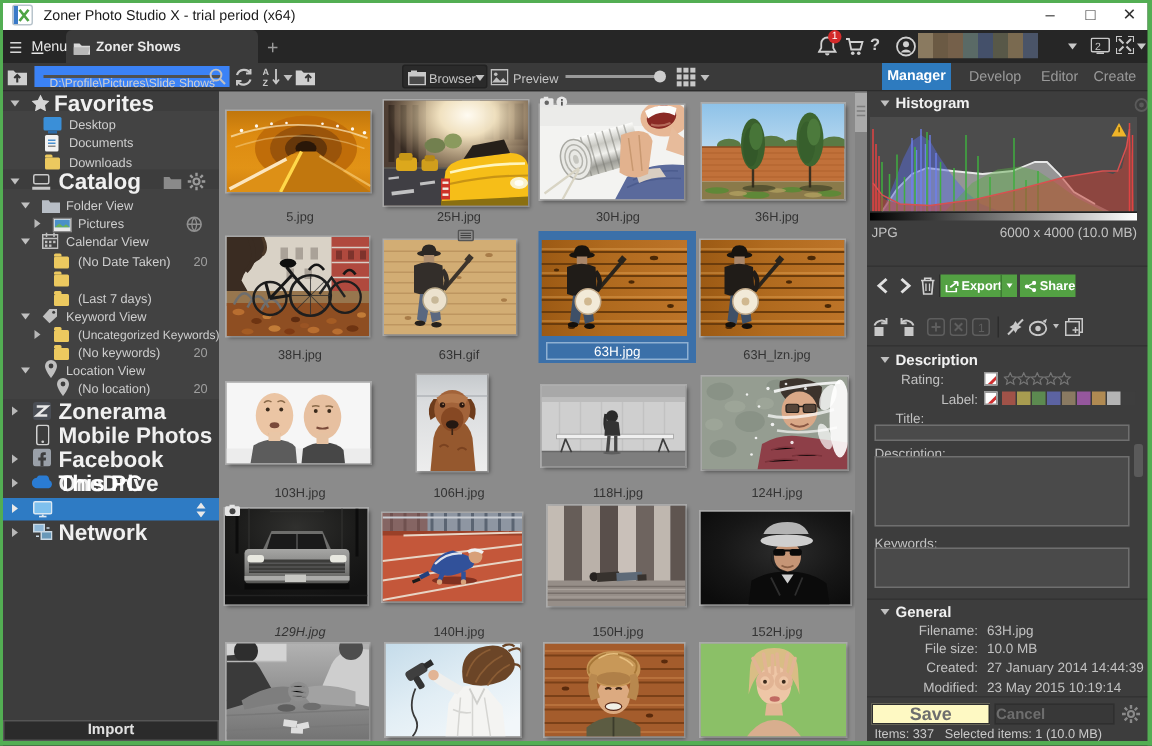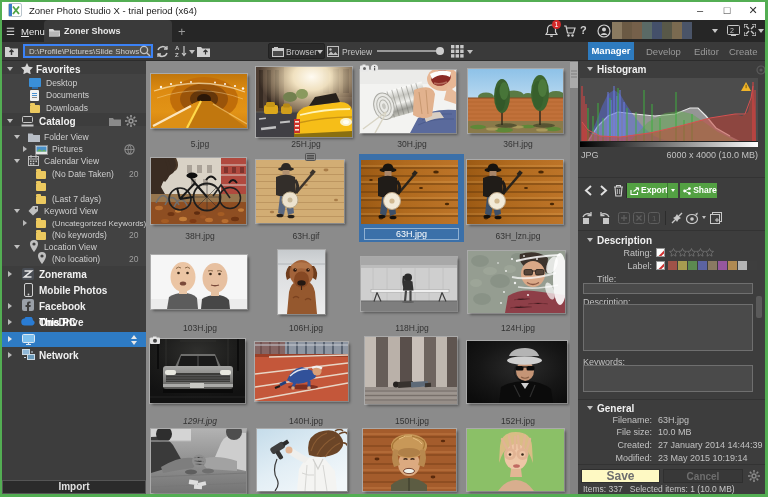--- a/index.html
+++ b/index.html
@@ -5,30 +5,30 @@
 html,body{width:768px;height:497px;overflow:hidden;background:#3d3d3d;}
 .abs{position:absolute;}
 .titlebar{position:absolute;left:2px;top:2px;width:763px;height:18px;background:#fff;}
 .titlebar .txt{position:absolute;left:27px;top:3px;font-size:9.5px;color:#1b1b1b;}
 .tic{position:absolute;left:6px;top:1px;width:14px;height:14px;border:1px solid #b8c4cc;border-radius:2px;background:#fff;}
 .wc{position:absolute;top:-1px;width:30px;height:18px;color:#333;font-size:11px;text-align:center;line-height:18px;}
 .menubar{position:absolute;left:0px;top:20px;width:768px;height:22px;background:#262626;}
 .tab{position:absolute;left:44px;top:0;width:128px;height:22px;background:#3a3a3a;border-radius:4px 4px 0 0;}
 .menubtn{position:absolute;color:#e8e8e8;font-size:9.5px;}
 .toolbar{position:absolute;left:0px;top:42px;width:768px;height:18px;background:#3a3a3a;}
-.pathbox{position:absolute;left:23px;top:2px;width:130px;height:14px;background:#50504e;border:2px solid #3b82f6;color:#d0d0d0;font-size:8px;line-height:12px;padding-left:4px;}
+.pathbox{position:absolute;left:23px;top:2px;width:130px;height:14px;background:#50504e;border:6px solid #3b82f6;color:#d0d0d0;font-size:8px;line-height:12px;padding-left:4px;}
 .ticon{color:#c6c6c6;font-size:11px;position:absolute;top:4px;}
 .mgr{position:absolute;top:0px;height:18px;font-size:9.5px;font-weight:bold;color:#fff;background:#2e7bbf;text-align:center;}
 .mtab{position:absolute;top:4px;font-size:9.5px;color:#9a9a9a;}
 .arr{position:absolute;width:0;height:0;}
 .arr.d{border-left:3.5px solid transparent;border-right:3.5px solid transparent;border-top:4.5px solid #c0c0c0;}
 .arr.r{border-top:3.5px solid transparent;border-bottom:3.5px solid transparent;border-left:4.5px solid #b8b8b8;}
 .sidebar{position:absolute;left:2px;top:61px;width:144px;height:433px;background:#3d3d3d;overflow:hidden;}
 .srow{position:absolute;left:0;width:144px;height:13px;font-size:8.5px;color:#cfcfcf;line-height:13px;white-space:nowrap;}
-.srow b{color:#f0f0f0;font-size:10px;}
+.srow b{color:#f0f0f0;font-size:15px;}
 .fold{position:absolute;top:2px;width:10px;height:8px;background:#ecc95f;border-radius:1px;}
 .fold:before{content:"";position:absolute;left:0;top:-2px;width:5px;height:2px;background:#ecc95f;border-radius:1px 1px 0 0;}
 .grid{position:absolute;left:146px;top:61px;width:432px;height:433px;background:#8b8b8b;overflow:hidden;}
 .th{position:absolute;box-shadow:0 0 0 1px rgba(255,255,255,0.28),1.5px 1.5px 2.5px rgba(0,0,0,0.4);}
 .th svg{display:block;}
 .lab{position:absolute;width:106px;text-align:center;font-size:8.5px;color:#333;}
 .panel{position:absolute;left:578px;top:61px;width:188px;height:423px;background:#3d3d3d;overflow:hidden;}
 .ph{position:absolute;left:19px;font-size:10px;font-weight:bold;color:#f0f0f0;}
 .plab{position:absolute;font-size:9px;color:#c2c2c2;}
 .pinput{position:absolute;left:5px;width:170px;background:#4a4a4a;border:1px solid #6f6f6f;}
@@ -1138,21 +1138,21 @@
     </svg>
     <div class="abs arr d" style="left:124px;top:155px;border-left-width:2.8px;border-right-width:2.8px;border-top-width:3.6px;"></div>
     <svg class="abs" style="left:132px;top:151px" width="14" height="12">
       <rect x="2.5" y="0.5" width="9" height="9" fill="none" stroke="#c8c8c8"></rect>
       <rect x="0.5" y="2.5" width="9" height="9" fill="#3d3d3d" stroke="#c8c8c8"></rect>
       <path d="M5 8 h4 M7 6 v4" stroke="#c8c8c8"></path>
     </svg>
     <div class="abs" style="left:0px;top:169px;width:188px;height:1px;background:#333;"></div>
     <div class="abs arr d" style="left:9px;top:177px;border-left-width:3.5px;border-right-width:3.5px;border-top-width:4.5px;"></div>
     <div class="ph" style="top:174px;">Description</div>
-    <div class="plab" style="left:0px;top:187px;width:74px;text-align:right;">Rating:</div>
+    <div class="plab" style="left:0px;top:187px;width:74px;text-align:center;">Rating:</div>
     <div class="noicon" style="left:78px;top:187px;"></div>
     <svg class="abs" style="left:91px;top:187px" width="46" height="9">
       <g fill="none" stroke="#757575" stroke-width="0.8">
         <path d="M4.5 0.5 l1.2 2.6 2.8 .3 -2.1 2 .6 2.8 -2.5-1.5 -2.5 1.5 .6-2.8 -2.1-2 2.8-.3 Z"></path>
         <path d="M13.5 0.5 l1.2 2.6 2.8 .3 -2.1 2 .6 2.8 -2.5-1.5 -2.5 1.5 .6-2.8 -2.1-2 2.8-.3 Z"></path>
         <path d="M22.5 0.5 l1.2 2.6 2.8 .3 -2.1 2 .6 2.8 -2.5-1.5 -2.5 1.5 .6-2.8 -2.1-2 2.8-.3 Z"></path>
         <path d="M31.5 0.5 l1.2 2.6 2.8 .3 -2.1 2 .6 2.8 -2.5-1.5 -2.5 1.5 .6-2.8 -2.1-2 2.8-.3 Z"></path>
         <path d="M40.5 0.5 l1.2 2.6 2.8 .3 -2.1 2 .6 2.8 -2.5-1.5 -2.5 1.5 .6-2.8 -2.1-2 2.8-.3 Z"></path>
       </g>
     </svg>
@@ -1179,21 +1179,21 @@
     <div class="plab" style="left:0px;top:354px;width:74px;text-align:right;">Filename:</div>
     <div class="plab" style="left:80px;top:354px;">63H.jpg</div>
     <div class="plab" style="left:0px;top:366px;width:74px;text-align:right;">File size:</div>
     <div class="plab" style="left:80px;top:366px;">10.0 MB</div>
     <div class="plab" style="left:0px;top:379px;width:74px;text-align:right;">Created:</div>
     <div class="plab" style="left:80px;top:379px;">27 January 2014 14:44:39</div>
     <div class="plab" style="left:0px;top:392px;width:74px;text-align:right;">Modified:</div>
     <div class="plab" style="left:80px;top:392px;">23 May 2015 10:19:14</div>
     <div class="abs" style="left:0px;top:403px;width:188px;height:1px;background:#333;"></div>
     <div class="abs" style="left:3px;top:408px;width:79px;height:14px;background:#fef9c3;border:1px solid #2f2f2f;color:#6e6e6e;font-size:12px;font-weight:bold;text-align:center;line-height:13px;">Save</div>
-    <div class="abs" style="left:85px;top:408px;width:80px;height:14px;background:#383838;border:1px solid #2f2f2f;color:#6e6e6e;font-size:10px;font-weight:bold;text-align:center;line-height:13px;">Cancel</div>
+    <div class="abs" style="left:85px;top:408px;width:80px;height:14px;background:#383838;border:1px solid #2f2f2f;color:#6e6e6e;font-size:10px;font-weight:bold;line-height:13px;">Cancel</div>
     <svg class="abs" style="left:170px;top:409px" width="12" height="12">
       <circle cx="6" cy="6" r="2" fill="none" stroke="#8a8a8a" stroke-width="1.4"></circle>
       <g stroke="#8a8a8a" stroke-width="1.6">
         <path d="M6 0 v2.5 M6 9.5 V12 M0 6 h2.5 M9.5 6 H12 M1.8 1.8 l1.7 1.7 M8.5 8.5 l1.7 1.7 M10.2 1.8 L8.5 3.5 M3.5 8.5 L1.8 10.2"></path>
       </g>
     </svg>
     <div class="abs" style="left:178px;top:235px;width:6px;height:22px;background:#5a5a5a;border-radius:2px;"></div>
   </div>
   <div class="statusbar">
     <span style="position:absolute;left:5px;top:0px;">Items: 337&nbsp;&nbsp;&nbsp;Selected items: 1 (10.0 MB)</span>

